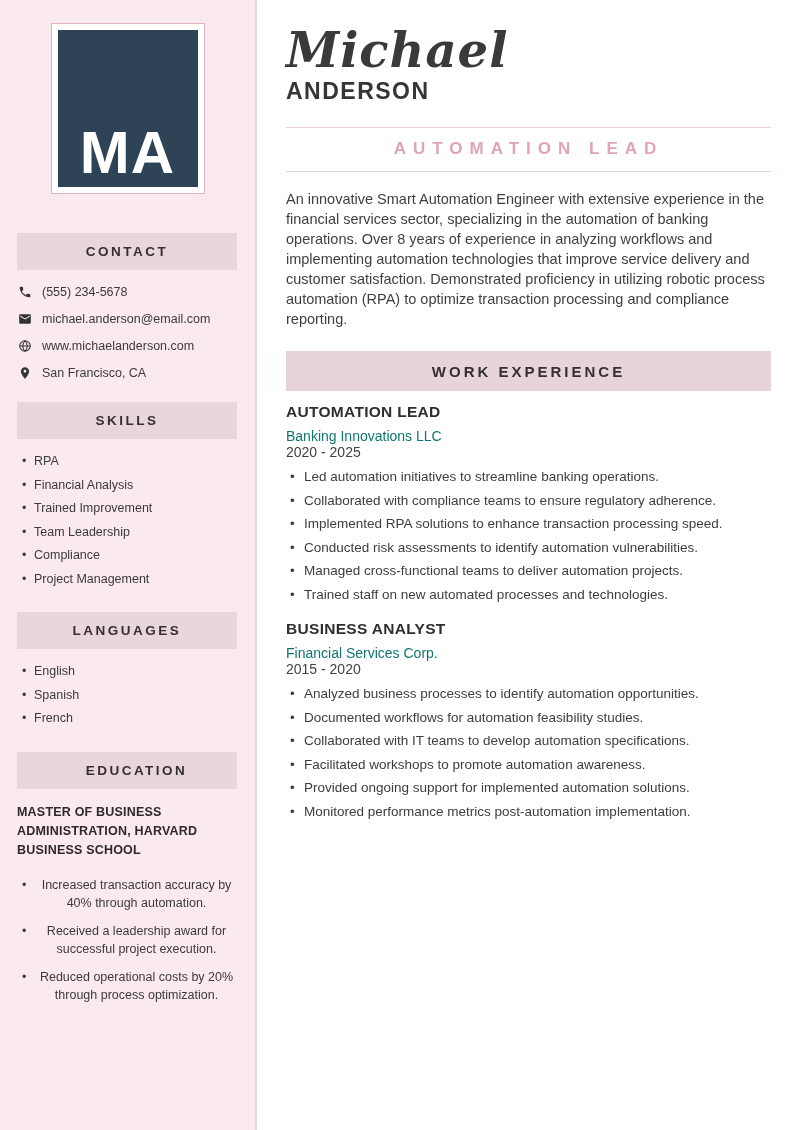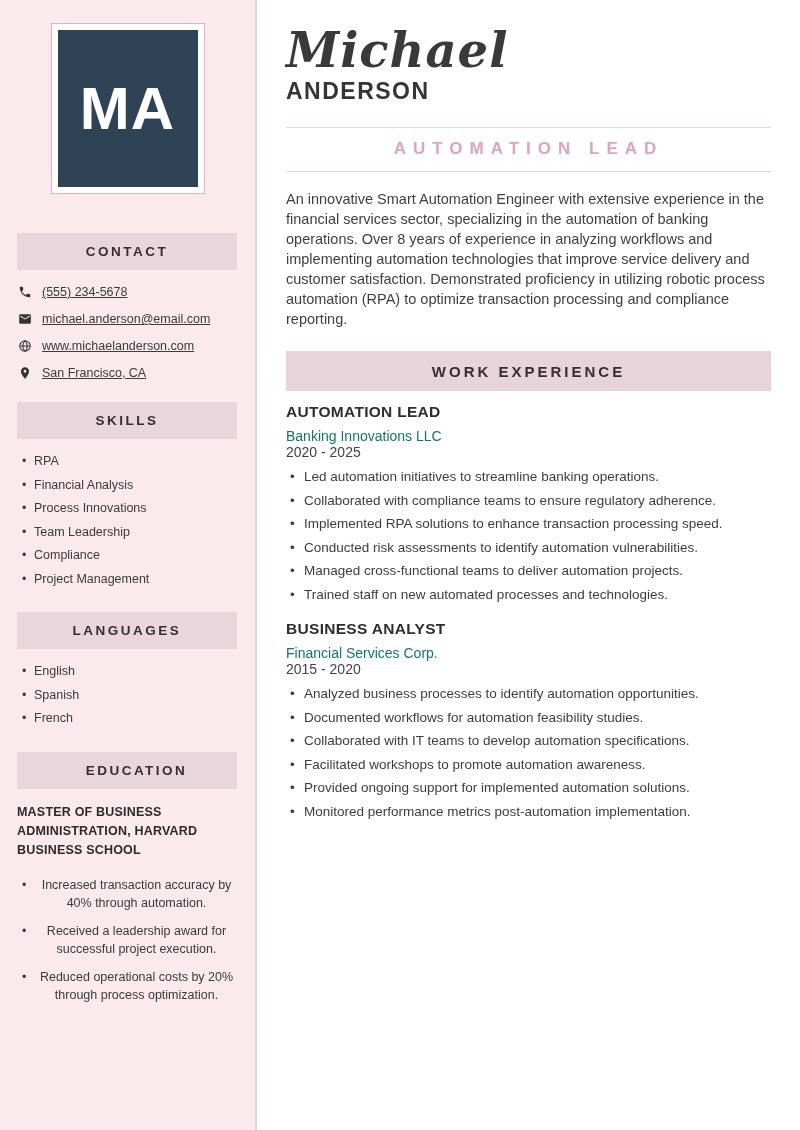--- a/index.html
+++ b/index.html
@@ -24,40 +24,40 @@
   .avatar-outer {
     width: 154px; height: 171px;
     margin: 23px auto 0 auto;
     background: #ffffff;
     border: 1px solid #e0b4bf;
     padding: 6px;
   }
   .avatar-inner {
     width: 100%; height: 100%;
     background: #2f4357;
-    display: flex; align-items: center; justify-content: center;
+    display: flex; align-items: flex-end; justify-content: center;
   }
   .avatar-inner span {
     color: #ffffff;
     font-size: 60px;
     font-weight: bold;
     letter-spacing: 1px;
     font-family: "Liberation Sans", sans-serif;
   }
   .side-band {
     margin: 0 18px 0 17px;
     height: 37px;
     background: #e9d6dc;
     display: flex; align-items: center; justify-content: center;
     font-size: 13.5px; font-weight: bold;
     letter-spacing: 2.5px;
     color: #352f32;
   }
   .band-contact { margin-top: 39px; }
-  .contact-list { padding: 14px 18px 0 18px; text-decoration: underline; }
+  .contact-list { padding: 14px 18px 0 18px; }
   .contact-row {
     display: flex; align-items: center;
     margin-bottom: 11px;
     height: 16px;
   }
   .contact-row svg { width: 14px; height: 14px; margin-right: 10px; flex-shrink: 0; }
   .contact-row .c-text { font-size: 12.5px; color: #3b3b3b; }
 
   .side-list { list-style: none; padding: 15px 18px 0 22px; }
   .side-list li {
@@ -211,21 +211,21 @@
             <path d="M12 2C8.13 2 5 5.13 5 9c0 5.25 7 13 7 13s7-7.75 7-13c0-3.87-3.13-7-7-7zm0 9.5c-1.38 0-2.5-1.12-2.5-2.5S10.62 6.5 12 6.5s2.5 1.12 2.5 2.5-1.12 2.5-2.5 2.5z"></path>
           </svg>
         <span class="c-text">San Francisco, CA</span>
       </div>
     </div>
 
     <div class="side-band band-skills">SKILLS</div>
     <ul class="side-list">
       <li>RPA</li>
       <li>Financial Analysis</li>
-      <li>Process Innovations</li>
+      <li>Trained Improvement</li>
       <li>Team Leadership</li>
       <li>Compliance</li>
       <li>Project Management</li>
     </ul>
 
     <div class="side-band band-languages">LANGUAGES</div>
     <ul class="side-list">
       <li>English</li>
       <li>Spanish</li>
       <li>French</li>

